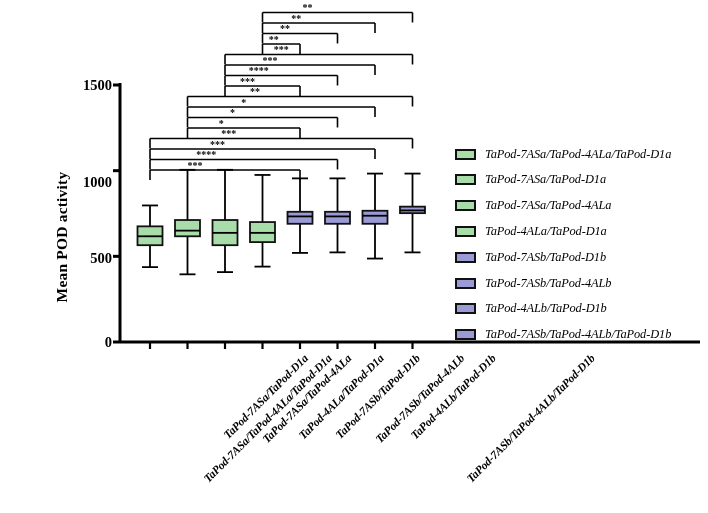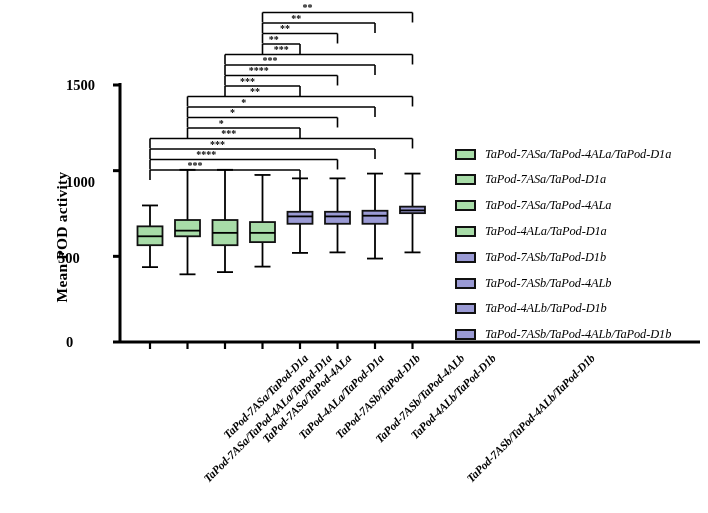--- a/index.html
+++ b/index.html
@@ -15,21 +15,21 @@
     letter-spacing:.2px;
     white-space:nowrap;
     transform-origin:50% 50%;
   }
   #ylabel{
     left:-18px; top:228px; width:160px; text-align:center;
     transform:rotate(-90deg);
     font-size:15.5px; font-weight:700;
   }
   .ytick{
-    position:absolute; right:0; width:46px; text-align:left;
+    position:absolute; right:0; width:46px; text-align:right;
     font-weight:700; font-size:14.5px; line-height:1;
     font-family:"Liberation Serif", serif;
   }
   .legend-item{
     position:absolute; display:flex; align-items:center; gap:9px;
     white-space:nowrap;
   }
   .swatch{
     width:21px;height:11px;border:2px solid #111;box-sizing:border-box;
     flex:0 0 auto;
@@ -53,21 +53,21 @@
 </style>
 </head>
 <body>
 
 <div id="root">
 
   <div id="ylabel" class="axis-label">Mean POD activity</div>
 
   <div class="ytick" style="left:66px; top:78px;">1500</div>
   <div class="ytick" style="left:66px; top:175px;">1000</div>
-  <div class="ytick" style="left:58px; top:251px;">500</div>
+  <div class="ytick" style="left:66px; top:251px;">500</div>
   <div class="ytick" style="left:66px; top:335px;">0</div>
 
   <svg id="plot" width="708" height="513">
       <line x1="120" y1="83" x2="120" y2="342" stroke="#000" stroke-width="3" stroke-linecap="butt"></line>
       <line x1="120" y1="342" x2="700" y2="342" stroke="#000" stroke-width="3" stroke-linecap="butt"></line>
       <line x1="113" y1="342" x2="120" y2="342" stroke="#000" stroke-width="3" stroke-linecap="butt"></line>
       <line x1="113" y1="256.3333333333333" x2="120" y2="256.3333333333333" stroke="#000" stroke-width="3" stroke-linecap="butt"></line>
       <line x1="113" y1="170.66666666666666" x2="120" y2="170.66666666666666" stroke="#000" stroke-width="3" stroke-linecap="butt"></line>
       <line x1="113" y1="85" x2="120" y2="85" stroke="#000" stroke-width="3" stroke-linecap="butt"></line>
       <line x1="150" y1="342" x2="150" y2="349" stroke="#000" stroke-width="2.2" stroke-linecap="butt"></line>

